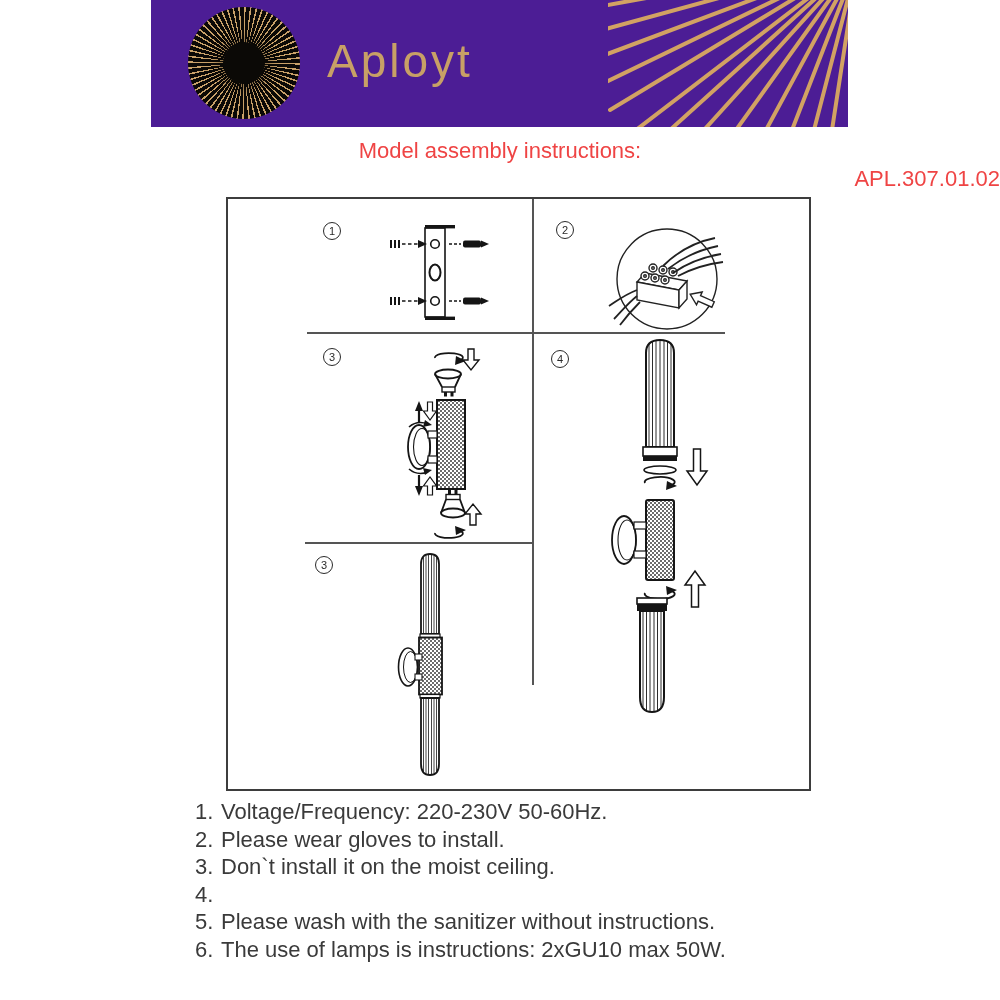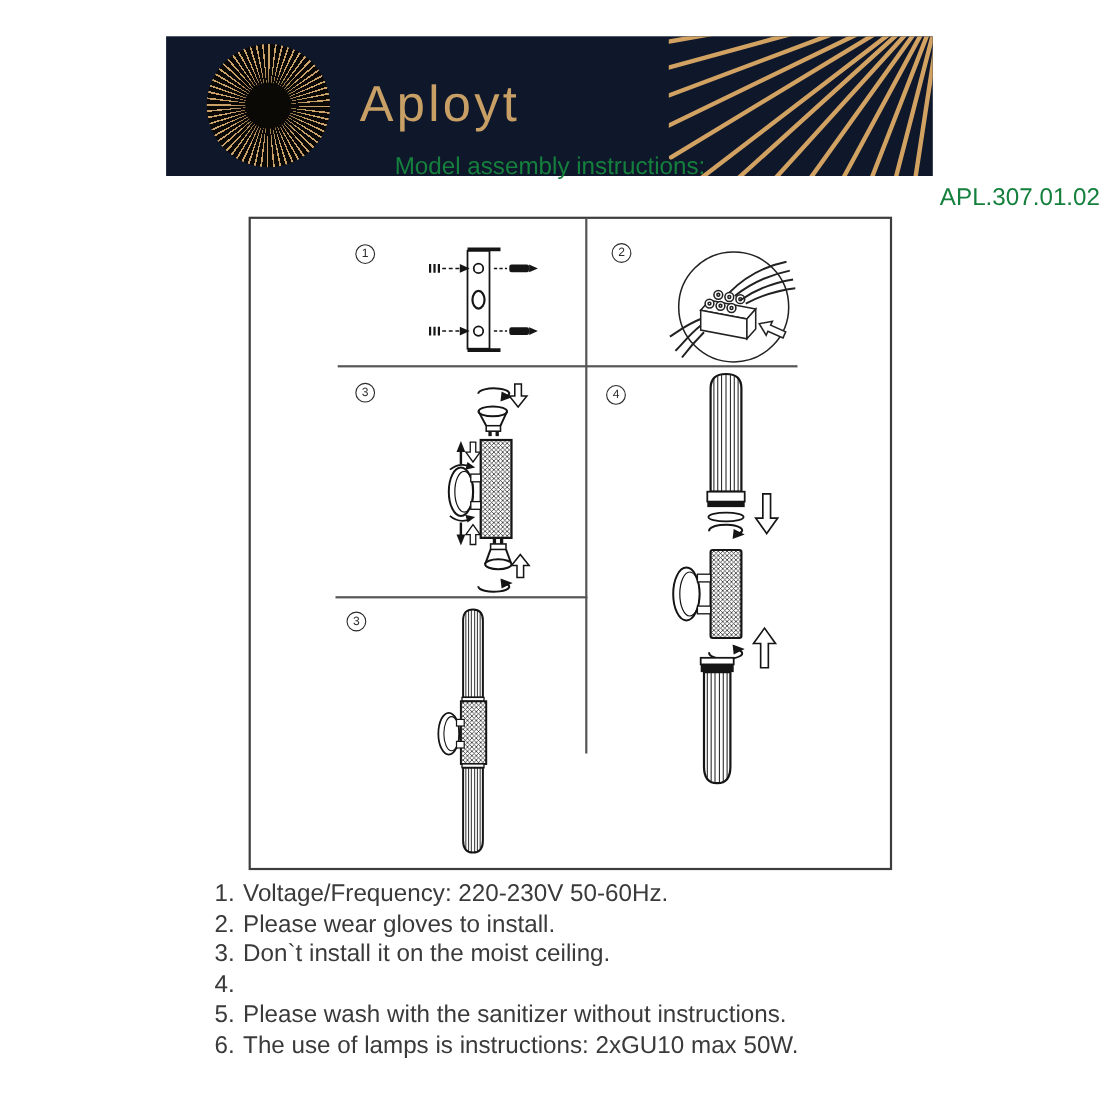--- a/index.html
+++ b/index.html
@@ -1,30 +1,30 @@
 <!DOCTYPE html>
 <html><head>
 <meta charset="utf-8">
 <style>
   html,body{margin:0;padding:0;}
   body{width:1000px;height:1000px;background:#ffffff;position:relative;
        font-family:"Liberation Sans", sans-serif;overflow:hidden;}
   .abs{position:absolute;}
 
   
-  .banner{left:151px;top:0;width:697px;height:127px;background:#0f172a;overflow:hidden;margin-top:33px;}
+  .banner{left:151px;top:0;width:697px;height:127px;background:#4c1d95;overflow:hidden;}
   .sunburst{left:37px;top:7px;width:112px;height:112px;border-radius:50%;
     background:repeating-conic-gradient(from 0deg,#c9a169 0deg 1.7deg,#0b0906 1.7deg 6deg);}
   .sunburst-core{left:72px;top:42px;width:42px;height:42px;border-radius:50%;background:#0b0906;
     box-shadow:0 0 10px 6px rgba(11,9,6,0.35);}
   .brand{left:176px;top:34px;color:#c8a066;font-size:46px;font-weight:300;letter-spacing:3px;}
   .rays{right:0;top:0;}
 
   
-  .title-line{left:0;width:1000px;text-align:center;color:#15803d;font-size:22px;font-weight:500;}
+  .title-line{left:0;width:1000px;text-align:center;color:#ef4444;font-size:22px;font-weight:500;}
   .t1{top:138px;}
   .t2{top:166px;text-align:right;}
 
   
   .diagram{left:226px;top:197px;width:581px;height:590px;border:2px solid #3d3d3d;background:#fff;}
   .vline{left:304px;top:0;width:2px;height:486px;background:#555;}
   .hline1{left:79px;top:133px;width:418px;height:2px;background:#555;}
   .hline2{left:77px;top:343px;width:229px;height:2px;background:#555;}
   .badge{width:18px;height:18px;border:1.4px solid #2a2a2a;border-radius:50%;
     display:flex;align-items:center;justify-content:center;

